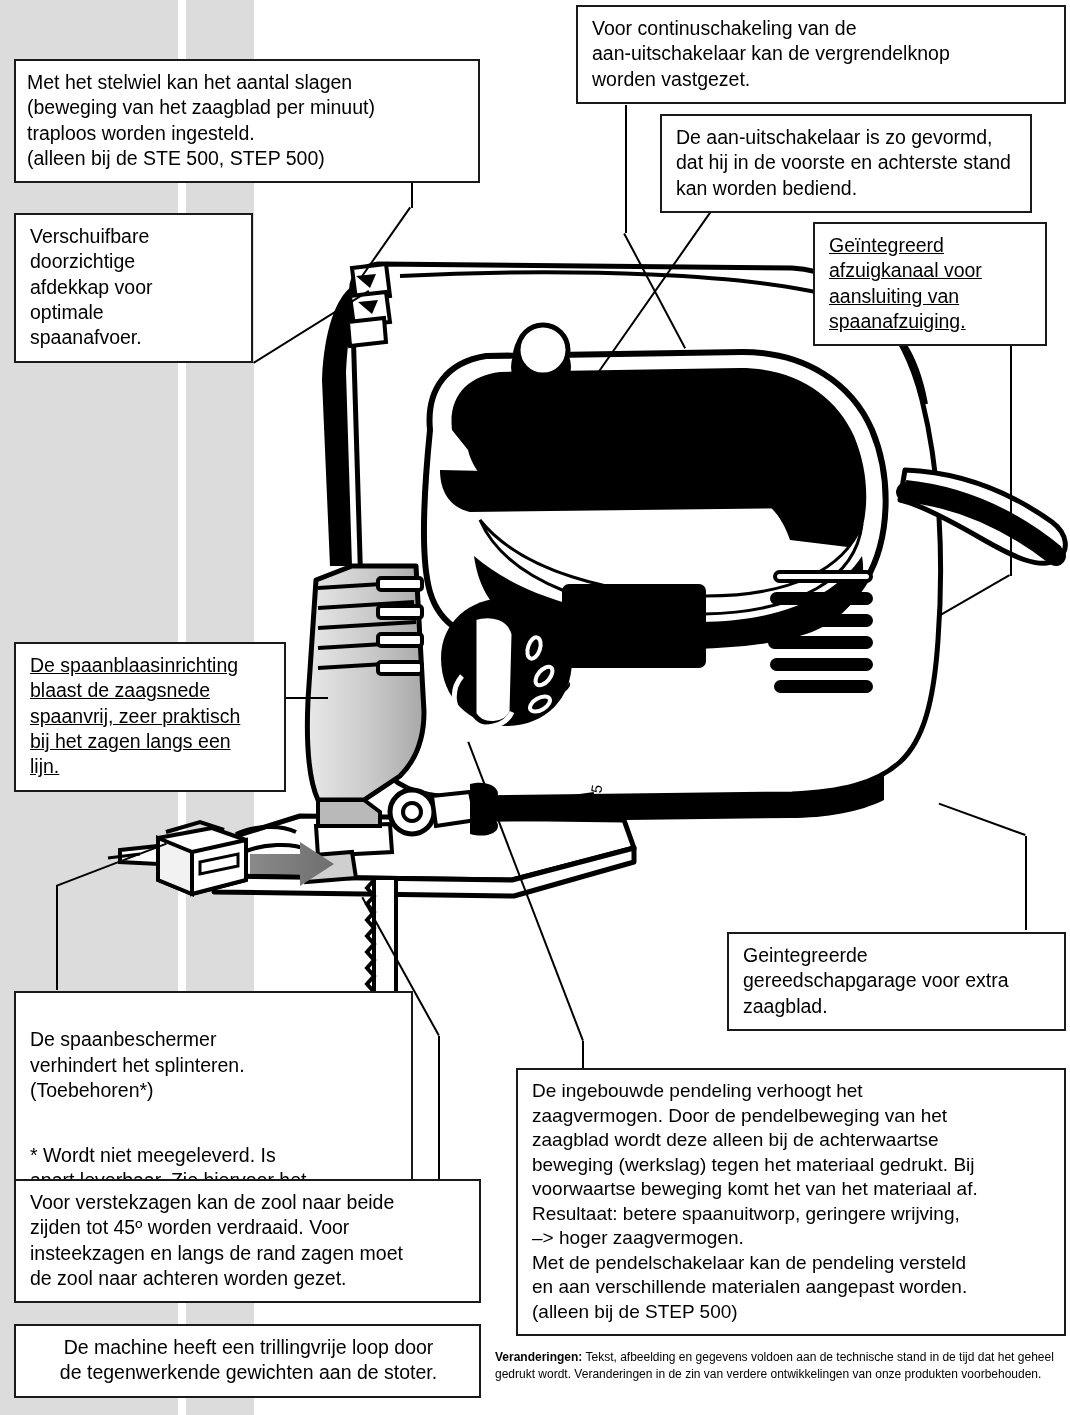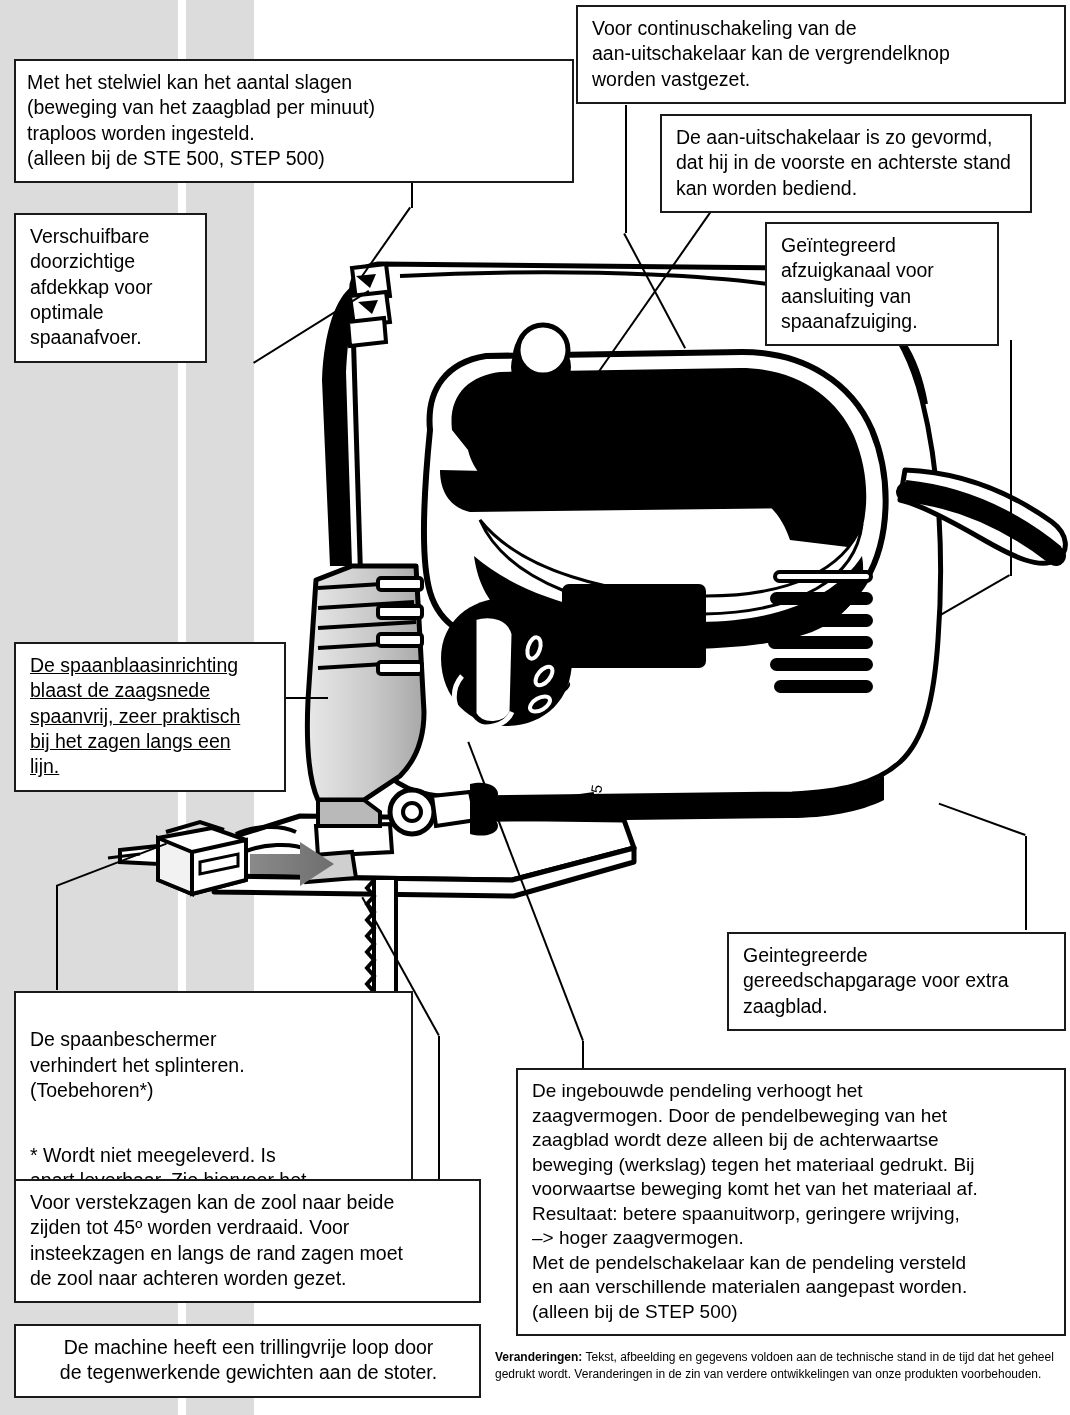--- a/index.html
+++ b/index.html
@@ -316,40 +316,40 @@
 
       <path d="M250,854 L300,854 L300,842 L334,864 L300,886 L300,874 L250,874 Z" fill="url(#arrowGrad)"></path>
 
       <path d="M318,800 L364,800 L380,812 L380,826 L318,826 Z" fill="#b9b9b9" stroke="#000000" stroke-width="4"></path>
 
       <path d="M470,798 L792,794 C830,794 862,788 884,776
            L884,800 C860,812 826,818 790,818 L470,822 Z" fill="#000000"></path>
     </g>
   </svg>
 
-  <div class="callout" id="cal-stelwiel" style="left:14px; top:59px; width:560px;padding-left:11px;">Met het stelwiel kan het aantal slagen
+  <div class="callout" id="cal-stelwiel" style="left:14px; top:59px; width:466px;padding-left:11px;">Met het stelwiel kan het aantal slagen
 (beweging van het zaagblad per minuut)
 traploos worden ingesteld.
 (alleen bij de STE 500, STEP 500)</div>
 
-  <div class="callout" id="cal-afdekkap" style="left:14px; top:213px; width:193px;">Verschuifbare
+  <div class="callout" id="cal-afdekkap" style="left:14px; top:213px; width:239px;">Verschuifbare
 doorzichtige
 afdekkap voor
 optimale
 spaanafvoer.</div>
 
   <div class="callout" id="cal-vergrendelknop" style="left:576px; top:5px; width:490px;">Voor continuschakeling van de
 aan-uitschakelaar kan de vergrendelknop
 worden vastgezet.</div>
 
   <div class="callout" id="cal-aanuit" style="left:660px; top:114px; width:372px;">De aan-uitschakelaar is zo gevormd,
 dat hij in de voorste en achterste stand
 kan worden bediend.</div>
 
-  <div class="callout" id="cal-afzuig" style="left:765px; top:222px; width:234px;">Geïntegreerd
+  <div class="callout" id="cal-afzuig" style="left:813px; top:222px; width:234px;text-decoration:underline;">Geïntegreerd
 afzuigkanaal voor
 aansluiting van
 spaanafzuiging.</div>
 
   <div class="callout" id="cal-blaas" style="left:14px; top:642px; width:272px;text-decoration:underline;">De spaanblaasinrichting
 blaast de zaagsnede
 spaanvrij, zeer praktisch
 bij het zagen langs een
 lijn.</div>
 

